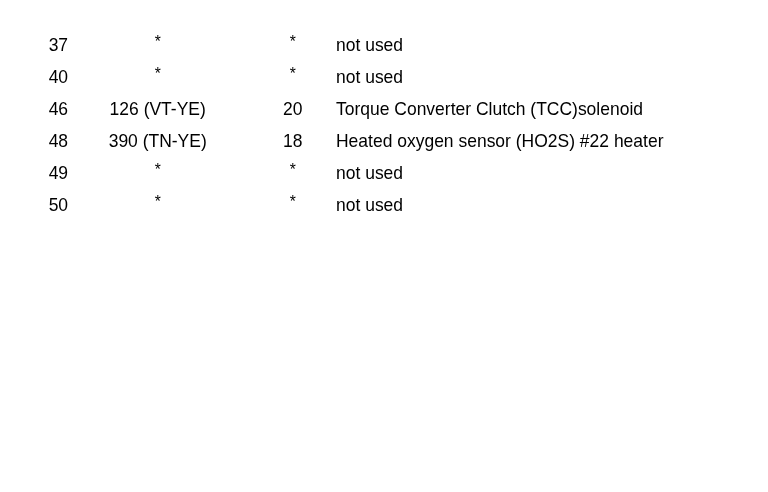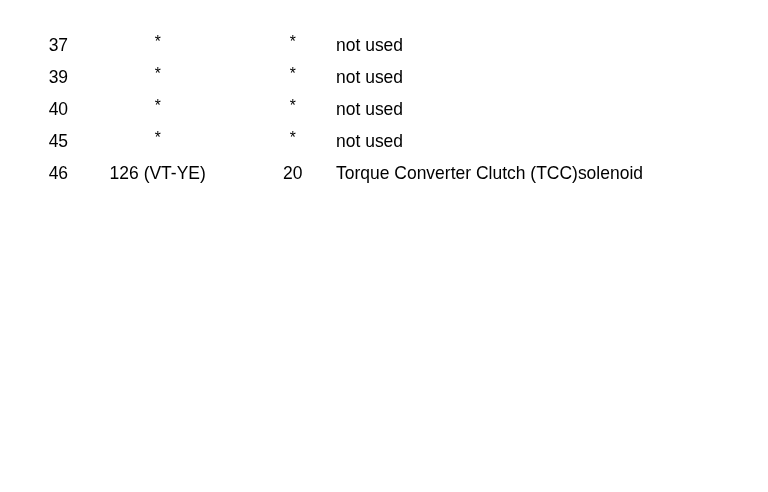--- a/index.html
+++ b/index.html
@@ -96,38 +96,44 @@
 <div class="page">
   <table class="pin-table">
     <tbody>
         <tr>
           <td class="col-pin"><span>37</span></td>
           <td class="col-wire"><span class="asterisk">*</span></td>
           <td class="col-gauge"><span class="asterisk">*</span></td>
           <td class="col-desc"><span>not used</span></td>
         </tr>
         <tr>
-          <td class="col-pin"><span>39</span></td>
-          <td class="col-wire"><span class="asterisk">*</span></td>
-          <td class="col-gauge"><span class="asterisk">*</span></td>
-          <td class="col-desc"><span>not used</span></td>
-        </tr>
-        <tr>
           <td class="col-pin"><span>40</span></td>
-          <td class="col-wire"><span class="asterisk">*</span></td>
-          <td class="col-gauge"><span class="asterisk">*</span></td>
-          <td class="col-desc"><span>not used</span></td>
-        </tr>
-        <tr>
-          <td class="col-pin"><span>45</span></td>
           <td class="col-wire"><span class="asterisk">*</span></td>
           <td class="col-gauge"><span class="asterisk">*</span></td>
           <td class="col-desc"><span>not used</span></td>
         </tr>
         <tr>
           <td class="col-pin"><span>46</span></td>
           <td class="col-wire"><span>126 (VT-YE)</span></td>
           <td class="col-gauge"><span>20</span></td>
           <td class="col-desc"><span>Torque Converter Clutch (TCC)solenoid</span></td>
         </tr>
+        <tr>
+          <td class="col-pin"><span>48</span></td>
+          <td class="col-wire"><span>390 (TN-YE)</span></td>
+          <td class="col-gauge"><span>18</span></td>
+          <td class="col-desc"><span>Heated oxygen sensor (HO2S) #22 heater</span></td>
+        </tr>
+        <tr>
+          <td class="col-pin"><span>49</span></td>
+          <td class="col-wire"><span class="asterisk">*</span></td>
+          <td class="col-gauge"><span class="asterisk">*</span></td>
+          <td class="col-desc"><span>not used</span></td>
+        </tr>
+        <tr>
+          <td class="col-pin"><span>50</span></td>
+          <td class="col-wire"><span class="asterisk">*</span></td>
+          <td class="col-gauge"><span class="asterisk">*</span></td>
+          <td class="col-desc"><span>not used</span></td>
+        </tr>
       </tbody>
   </table>
 </div>
 
 </body></html>

